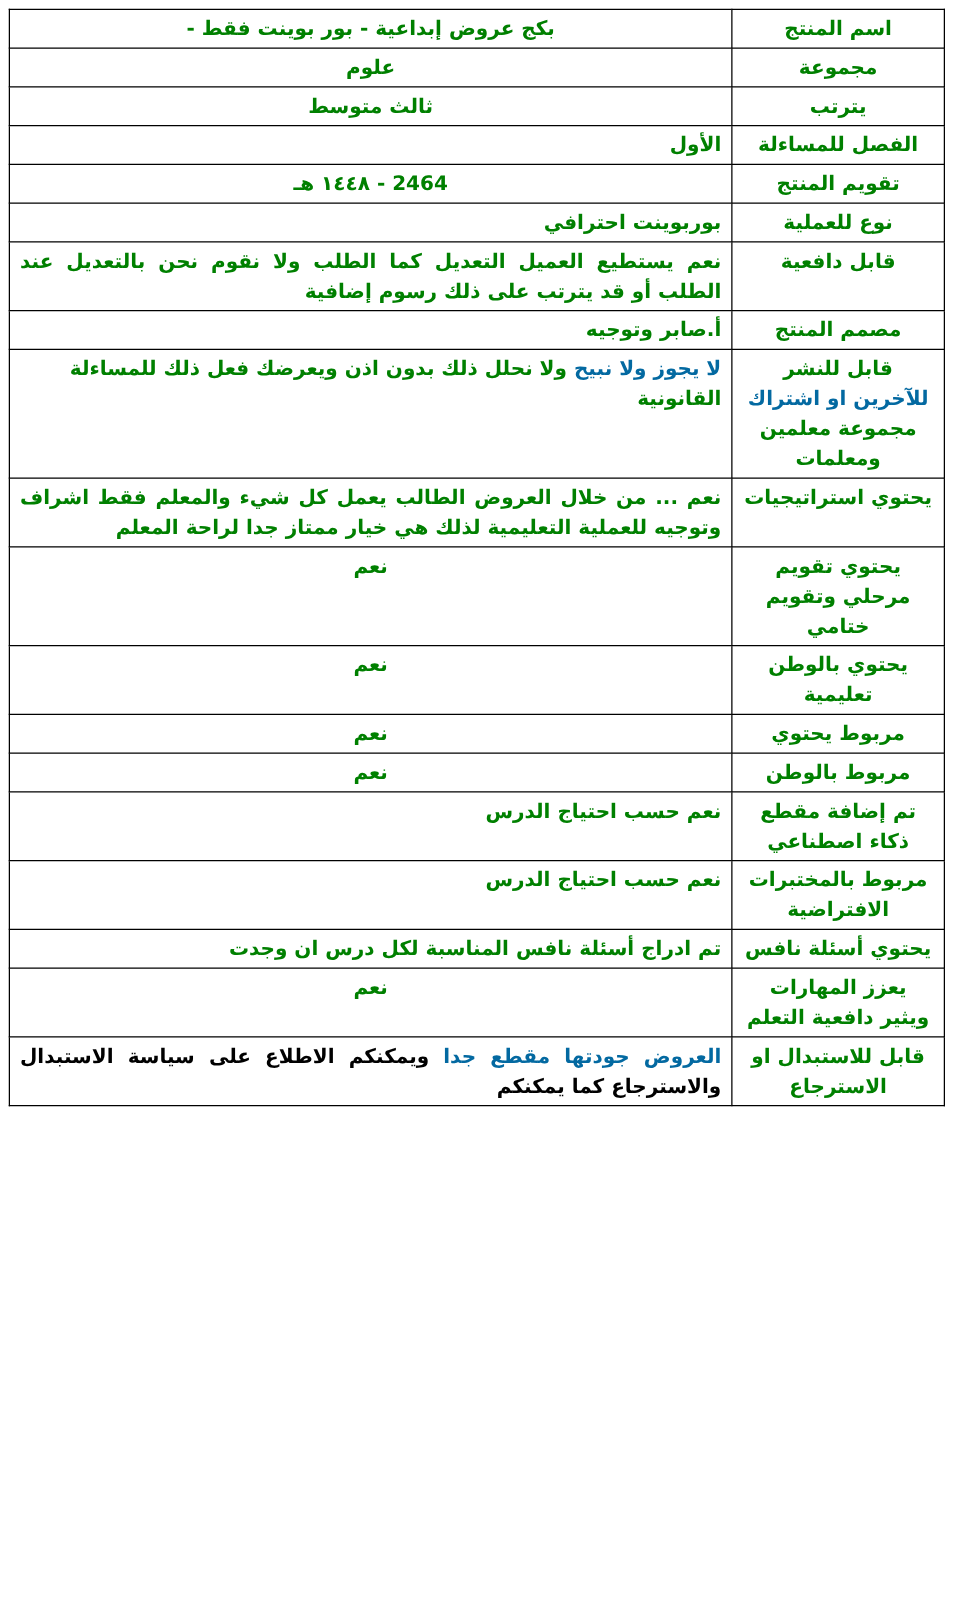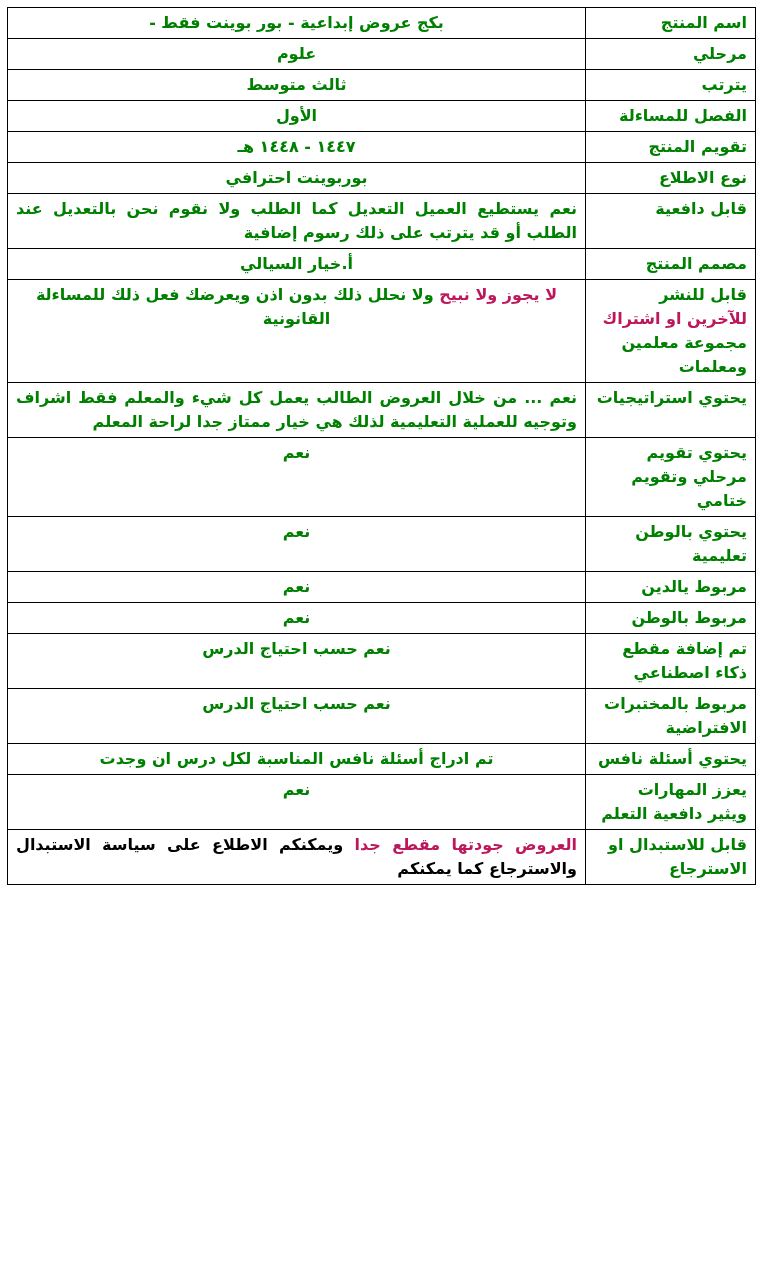--- a/index.html
+++ b/index.html
@@ -17,83 +17,83 @@
     table-layout: fixed;
   }
   td.cell {
     border: 1.5px solid #000000;
     vertical-align: top;
     padding: 3px 8px;
     font-size: 16px;
     line-height: 1.5;
     word-wrap: break-word;
   }
-  td.label-cell { width: 170px; text-align: right; }
+  td.label-cell { width: 170px; text-align: center; }
   td.value-cell.align-center  { text-align: center; }
-  td.value-cell.align-right   { text-align: center; }
+  td.value-cell.align-right   { text-align: right; }
   td.value-cell.align-justify { text-align: justify; }
   .c-green { color: #008000; }
-  .c-red   { color: #be185d; }
+  .c-red   { color: #0369a1; }
   .c-black { color: #000000; }
 </style>
 </head>
 <body>
 
 <table class="spec-table">
   <tbody>
       <tr>
         <td class="cell label-cell"><span class="c-green">اسم المنتج</span></td>
         <td class="cell value-cell align-center"><span class="c-green">بكج عروض إبداعية - بور بوينت فقط -</span></td>
       </tr>
       <tr>
-        <td class="cell label-cell"><span class="c-green">مرحلي</span></td>
+        <td class="cell label-cell"><span class="c-green">مجموعة</span></td>
         <td class="cell value-cell align-center"><span class="c-green">علوم</span></td>
       </tr>
       <tr>
         <td class="cell label-cell"><span class="c-green">يترتب</span></td>
         <td class="cell value-cell align-center"><span class="c-green">ثالث متوسط</span></td>
       </tr>
       <tr>
         <td class="cell label-cell"><span class="c-green">الفصل للمساءلة</span></td>
         <td class="cell value-cell align-right"><span class="c-green">الأول</span></td>
       </tr>
       <tr>
         <td class="cell label-cell"><span class="c-green">تقويم المنتج</span></td>
-        <td class="cell value-cell align-center"><span class="c-green">١٤٤٧ - ١٤٤٨ هـ</span></td>
+        <td class="cell value-cell align-center"><span class="c-green">2464 - ١٤٤٨ هـ</span></td>
       </tr>
       <tr>
-        <td class="cell label-cell"><span class="c-green">نوع الاطلاع</span></td>
+        <td class="cell label-cell"><span class="c-green">نوع للعملية</span></td>
         <td class="cell value-cell align-right"><span class="c-green">بوربوينت احترافي</span></td>
       </tr>
       <tr>
         <td class="cell label-cell"><span class="c-green">قابل دافعية</span></td>
         <td class="cell value-cell align-justify"><span class="c-green">نعم يستطيع العميل التعديل كما الطلب  ولا نقوم نحن  بالتعديل عند الطلب أو قد يترتب على ذلك رسوم إضافية</span></td>
       </tr>
       <tr>
         <td class="cell label-cell"><span class="c-green">مصمم المنتج</span></td>
-        <td class="cell value-cell align-right"><span class="c-green">أ.خيار السيالي</span></td>
+        <td class="cell value-cell align-right"><span class="c-green">أ.صابر وتوجيه</span></td>
       </tr>
       <tr>
         <td class="cell label-cell"><span class="c-green">قابل للنشر </span><span class="c-red">للآخرين او اشتراك</span><span class="c-green"> مجموعة معلمين ومعلمات</span></td>
         <td class="cell value-cell align-right"><span class="c-red">لا يجوز ولا نبيح </span><span class="c-green">ولا نحلل ذلك بدون اذن  ويعرضك فعل ذلك للمساءلة القانونية</span></td>
       </tr>
       <tr>
         <td class="cell label-cell"><span class="c-green">يحتوي استراتيجيات</span></td>
         <td class="cell value-cell align-justify"><span class="c-green">نعم ... من خلال العروض الطالب يعمل كل شيء والمعلم فقط اشراف وتوجيه للعملية التعليمية لذلك هي خيار ممتاز جدا  لراحة المعلم</span></td>
       </tr>
       <tr>
         <td class="cell label-cell"><span class="c-green">يحتوي تقويم مرحلي وتقويم ختامي</span></td>
         <td class="cell value-cell align-center"><span class="c-green">نعم</span></td>
       </tr>
       <tr>
         <td class="cell label-cell"><span class="c-green">يحتوي بالوطن تعليمية</span></td>
         <td class="cell value-cell align-center"><span class="c-green">نعم</span></td>
       </tr>
       <tr>
-        <td class="cell label-cell"><span class="c-green">مربوط يالدين</span></td>
+        <td class="cell label-cell"><span class="c-green">مربوط يحتوي</span></td>
         <td class="cell value-cell align-center"><span class="c-green">نعم</span></td>
       </tr>
       <tr>
         <td class="cell label-cell"><span class="c-green">مربوط بالوطن</span></td>
         <td class="cell value-cell align-center"><span class="c-green">نعم</span></td>
       </tr>
       <tr>
         <td class="cell label-cell"><span class="c-green">تم إضافة مقطع ذكاء اصطناعي</span></td>
         <td class="cell value-cell align-right"><span class="c-green">نعم حسب احتياج الدرس</span></td>
       </tr>

